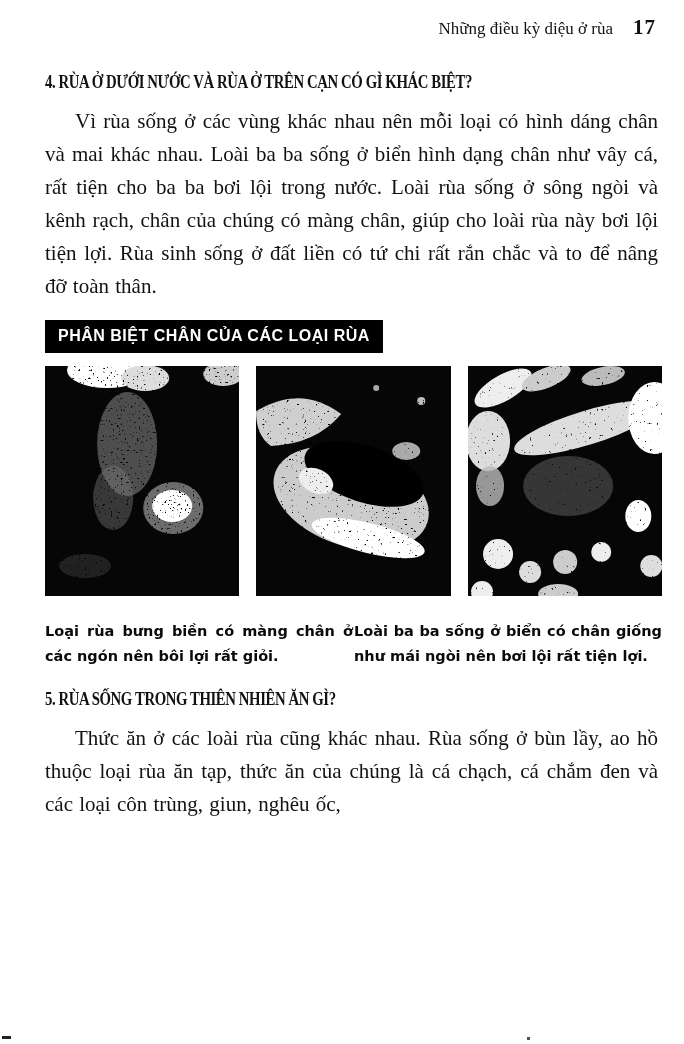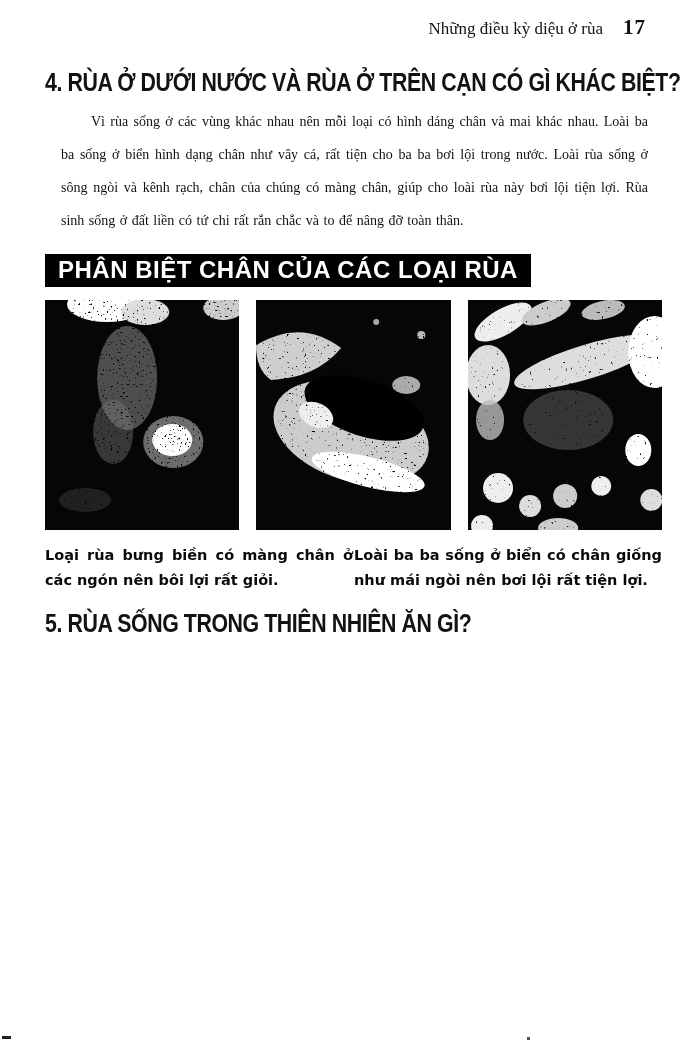--- a/index.html
+++ b/index.html
@@ -2,71 +2,71 @@
 <html lang="vi"><head>
 <meta charset="utf-8">
 <style>
   html,body{margin:0;padding:0;background:#888;}
   .page{
     position:relative;
     width:684px;height:1044px;
     background:#ffffff;
     color:#121212;
     box-sizing:border-box;
-    padding:16px 36px 0 45px;
+    padding:16px 26px 0 45px;
     overflow:hidden;
     font-family:"Liberation Serif", serif;
   }
   
   .running-head{
     text-align:right;
     padding-right:2px;
     font-size:17px;
     line-height:22px;
     white-space:nowrap;
   }
   .running-head .pagenum{
     font-weight:bold;
     font-size:21px;
     margin-left:20px;
     letter-spacing:1px;
   }
   
   .sec-heading{
     margin:26px 0 0 0;
-    font-family:Liberation Sans, sans-serif;
-    font-weight:bold;
-    font-size:26px;
+    font-family:Liberation Serif, serif;
+    font-weight:bold;
+    font-size:18px;
     line-height:32px;
     letter-spacing:-0.5px;
     white-space:nowrap;
   }
   .sec-heading .squeeze{
     display:inline-block;
     transform:scaleX(0.82);
     transform-origin:0 50%;
   }
   
   .body-par{
-    margin:7px 0 0 16px;
-    font-size:14px;
+    margin:7px 0 0 0;
+    font-size:21px;
     line-height:33px;
     text-align:justify;
     text-indent:30px;
     word-spacing:1px;
   }
   
   .fig-banner{
     display:inline-block;
     margin-top:17px;
     background:#000000;
     color:#ffffff;
     font-family:"Liberation Sans", sans-serif;
     font-weight:bold;
-    font-size:24px;
+    font-size:16px;
     line-height:22px;
     padding:5px 13px 6px 13px;
     letter-spacing:0.5px;
     white-space:nowrap;
   }
   
   .photo-row{
     margin-top:13px;
     display:flex;
     gap:17px;
@@ -74,21 +74,21 @@
   }
   .photo{
     flex:1 1 0;
     height:230px;
     background:#060606;
     overflow:hidden;
   }
   .photo svg{display:block;width:100%;height:100%;}
   
   .caption-row{
-    margin-top:13px;
+    margin-top:23px;
     display:flex;
     gap:1px;
     width:617px;
   }
   .caption{
     flex:1 1 0;
     margin:0;
     font-family:"DejaVu Sans", sans-serif;
     font-weight:bold;
     font-size:14.5px;
@@ -202,16 +202,17 @@
     </div>
   </div>
 
   <div class="caption-row">
     <p class="caption">Loại rùa bưng biền có màng chân ở các ngón nên bôi lợi rất giỏi.</p>
     <p class="caption">Loài ba ba sống ở biển có chân giống như mái ngòi nên bơi lội rất tiện lợi.</p>
   </div>
 
   <h1 class="sec-heading second"><span class="squeeze">5. RÙA SỐNG TRONG THIÊN NHIÊN ĂN GÌ?</span></h1>
 
+  <p class="body-par">Thức ăn ở các loài rùa cũng khác nhau. Rùa sống ở bùn lầy, ao hồ thuộc loại rùa ăn tạp, thức ăn của chúng là cá chạch, cá chắm đen và các loại côn trùng, giun, nghêu ốc,</p>
 
   <div class="scan-dash"></div>
   <div class="scan-dot"></div>
 </div>
 
 </body></html>

